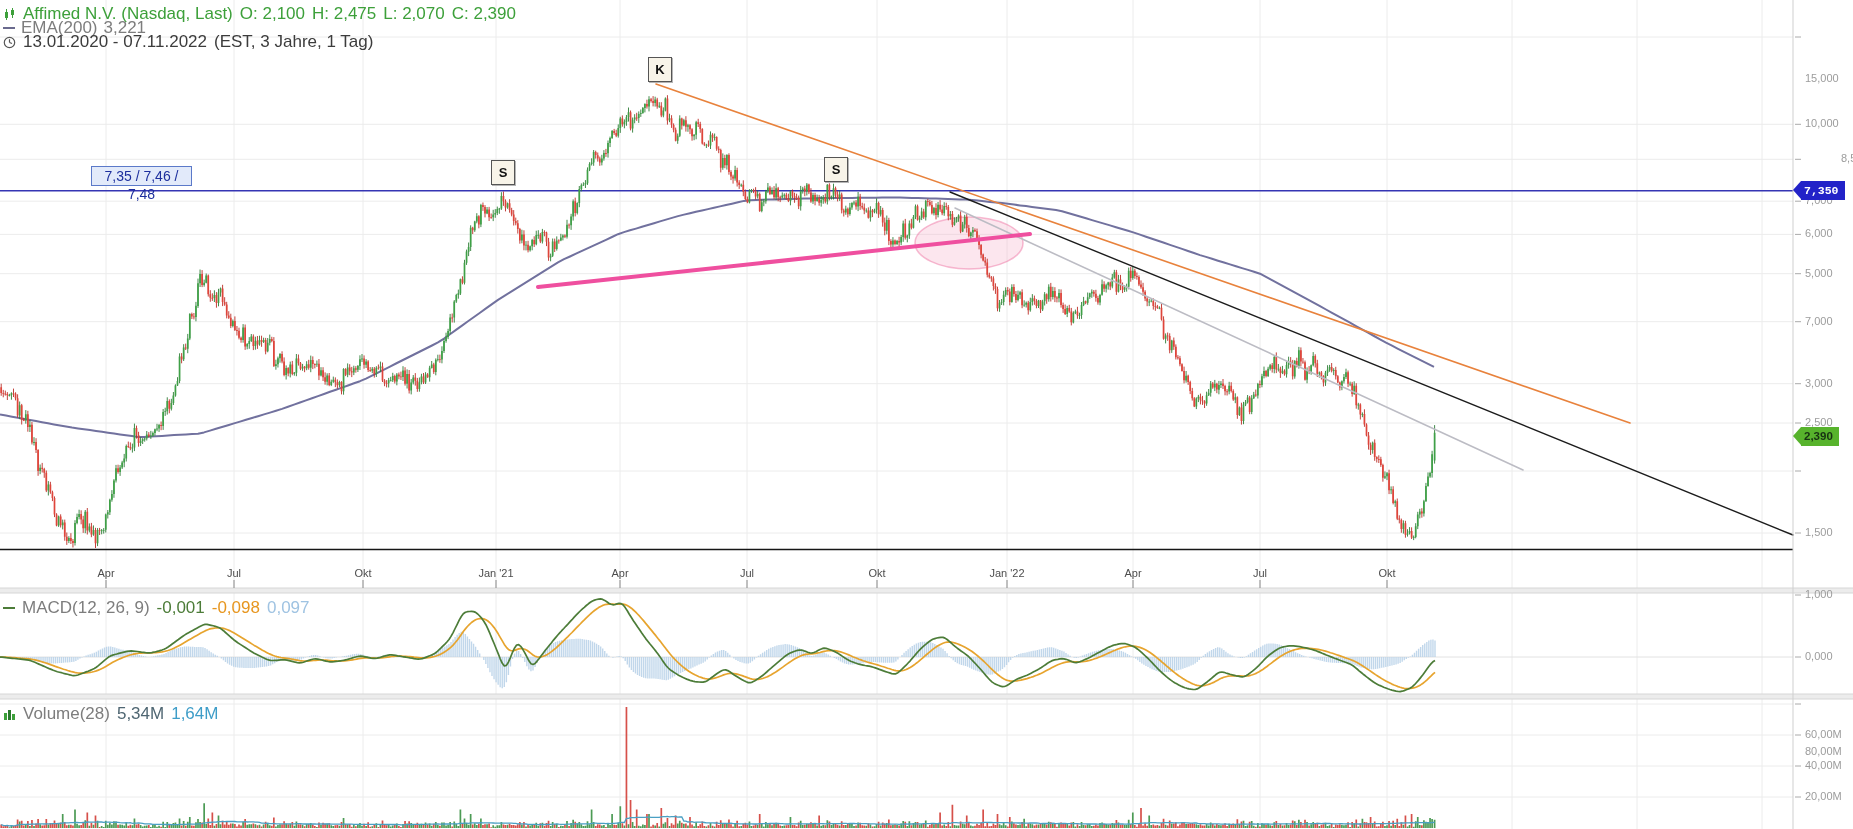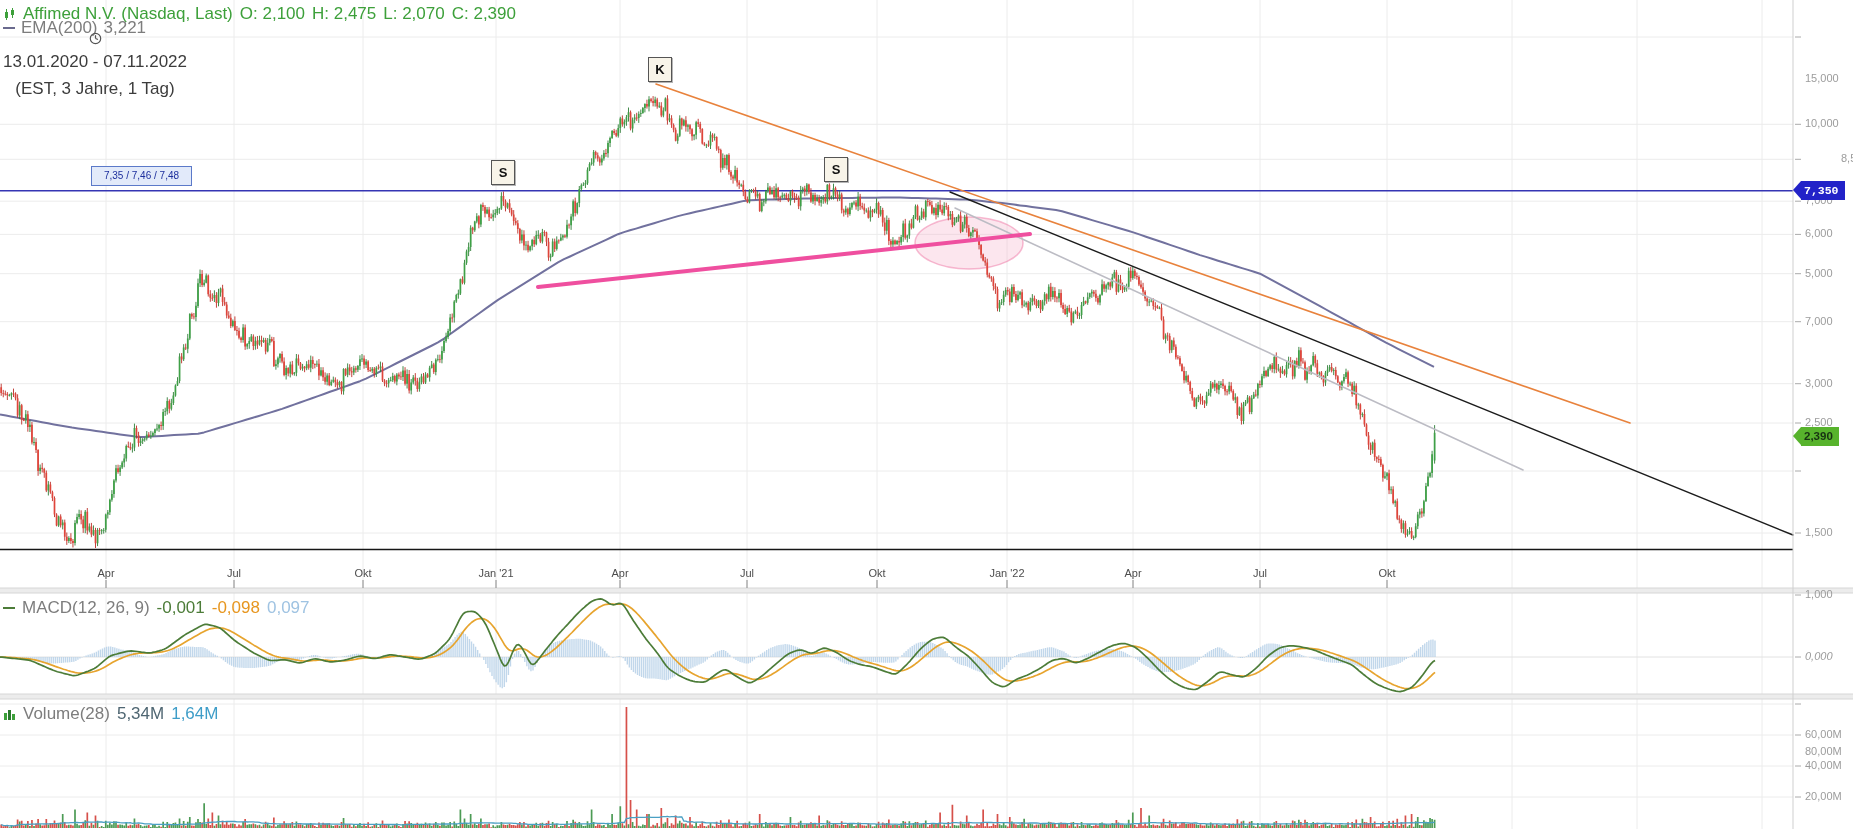--- a/index.html
+++ b/index.html
@@ -15,21 +15,21 @@
   .lg-dark{color:#3c3c3c;}
   .dash-ico{width:12px;height:2px;display:inline-block;}
   .macd-v1{color:#4c7c38;}
   .macd-v2{color:#e7961f;}
   .macd-v3{color:#9fc3e2;}
   .vol-v1{color:#4f6672;}
   .vol-v2{color:#3e9dc8;}
   .axlab{position:absolute;font-size:11px;color:#9c9c9c;white-space:nowrap;}
   .xlab{position:absolute;font-size:11px;color:#4d4d4d;transform:translateX(-50%);top:567px;}
   .price-box{position:absolute;left:91px;top:166px;width:99px;height:18px;line-height:18px;
-    text-align:center;font-size:10px;color:#1d2f9d;background:#e2eafa;border:1px solid #5b79c9;}
+    text-align:center;font-size:14px;color:#1d2f9d;background:#e2eafa;border:1px solid #5b79c9;}
   .sks-box{position:absolute;background:#f8f4e9;border:1px solid #555;box-shadow:1px 1px 0 #b5b5b5;
     font-size:13px;font-weight:bold;color:#111;text-align:center;min-width:14px;padding:3px 4px;
     line-height:17px;pointer-events:auto;}
   .tag{position:absolute;left:1801px;height:19px;line-height:19px;font-size:11.5px;padding:0 6px 0 3px;
     font-weight:bold;}
   .tag::before{content:"";position:absolute;left:-8px;top:0;border-top:9.5px solid transparent;
     border-bottom:9.5px solid transparent;border-right:8px solid;}
   .tag-blue{top:181px;background:#2222c8;color:#fff;font-family:Liberation Mono, monospace;}
   .tag-blue::before{border-right-color:#2222c8;}
   .tag-green{top:427px;background:#57b32c;color:#173312;}
@@ -168,21 +168,21 @@
       <span>O: 2,100</span>
       <span>H: 2,475</span>
       <span>L: 2,070</span>
       <span>C: 2,390</span>
     </div>
     <div class="legend-row lg-gray" style="left:3px;top:18px;">
       <span class="ico dash-ico" style="background:#6a6a8e;"></span>
       <span>EMA(200)</span>
       <span>3,221</span>
     </div>
-    <div class="legend-row lg-dark" style="left:3px;top:32px;flex-direction:column;">
+    <div class="legend-row lg-dark" style="left:3px;top:32px;">
       <span class="ico">
         <svg width="13" height="13">
             <circle cx="6.5" cy="6.5" r="5.2" fill="none" stroke="#555" stroke-width="1.2"></circle>
             <line x1="6.5" y1="6.5" x2="6.5" y2="3.2" stroke="#555" stroke-width="1.2"></line>
             <line x1="6.5" y1="6.5" x2="9" y2="7.5" stroke="#555" stroke-width="1.2"></line>
           </svg>
       </span>
       <span>13.01.2020 - 07.11.2022</span>
       <span>(EST, 3 Jahre, 1 Tag)</span>
     </div>
@@ -237,21 +237,21 @@
         <div class="xlab" style="left:620px;">Apr</div>
         <div class="xlab" style="left:747px;">Jul</div>
         <div class="xlab" style="left:877px;">Okt</div>
         <div class="xlab" style="left:1007px;">Jan '22</div>
         <div class="xlab" style="left:1133px;">Apr</div>
         <div class="xlab" style="left:1260px;">Jul</div>
         <div class="xlab" style="left:1387px;">Okt</div>
       </div>
     <div id="macd-axis">
         <div class="axlab" style="left:1805px;top:588px;">1,000</div>
-        <div class="axlab" style="left:1805px;top:650px;font-style:italic;">0,000</div>
+        <div class="axlab" style="left:1805px;top:650px;">0,000</div>
       </div>
     <div id="vol-axis">
         <div class="axlab" style="left:1805px;top:697px;margin-top:48px;">80,00M</div>
         <div class="axlab" style="left:1805px;top:728px;">60,00M</div>
         <div class="axlab" style="left:1805px;top:759px;">40,00M</div>
         <div class="axlab" style="left:1805px;top:790px;">20,00M</div>
       </div>
 
     <div class="tag tag-blue">7,350</div>
     <div class="tag tag-green">2,390</div>

